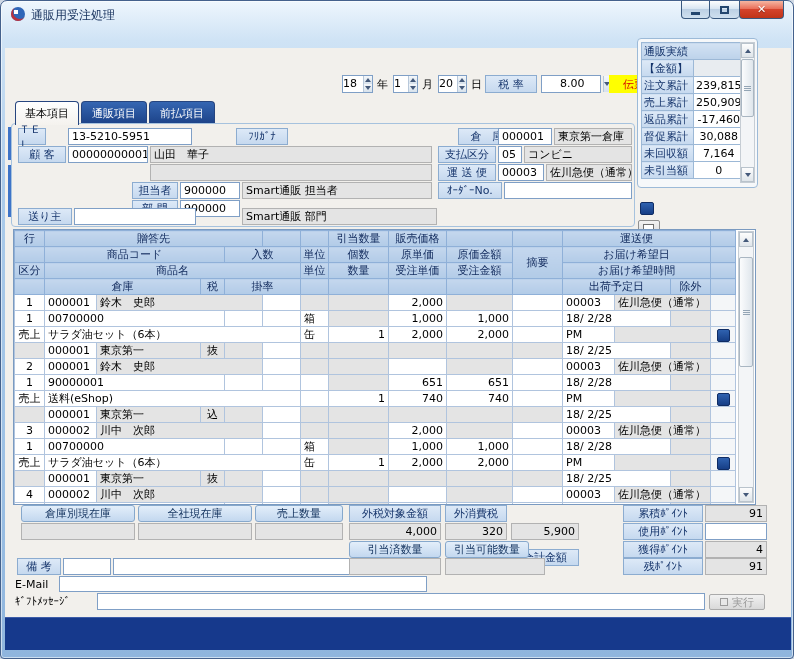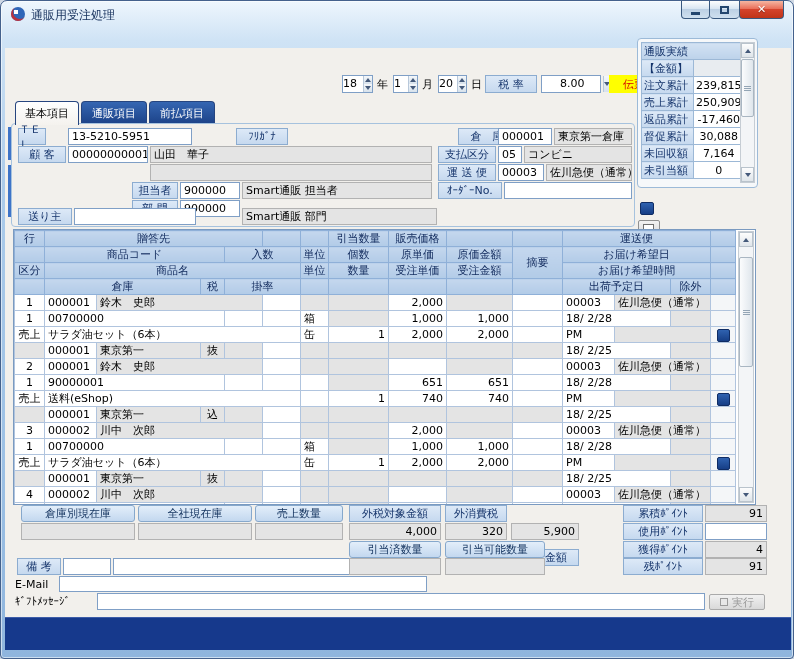--- a/index.html
+++ b/index.html
@@ -582,21 +582,21 @@
   <div class="ro abs" style="left:20px;top:522px;width:114px;"></div>
   <div class="ro abs" style="left:137px;top:522px;width:114px;"></div>
   <div class="ro abs" style="left:254px;top:522px;width:88px;"></div>
   <div class="ro num abs" style="left:348px;top:522px;width:92px;">4,000</div>
   <div class="ro num abs" style="left:444px;top:522px;width:62px;">320</div>
   <div class="ro num abs" style="left:510px;top:522px;width:68px;">5,900</div>
   <div class="chip abs" style="left:622px;top:522px;width:80px;">使用ﾎﾟｲﾝﾄ</div>
   <div class="inp num abs" style="left:704px;top:522px;width:62px;"></div>
 
   <div class="btn-blue abs" style="left:348px;top:540px;width:92px;">引当済数量</div>
-  <div class="btn-blue abs" style="left:444px;top:540px;width:100px;">引当可能数量</div>
+  <div class="btn-blue abs" style="left:444px;top:540px;width:84px;">引当可能数量</div>
   <div class="chip abs" style="left:622px;top:540px;width:80px;">獲得ﾎﾟｲﾝﾄ</div>
   <div class="ro num abs" style="left:704px;top:540px;width:62px;">4</div>
 
   <div class="chip abs" style="left:16px;top:557px;width:44px;">備 考</div>
   <div class="inp abs" style="left:62px;top:557px;width:48px;"></div>
   <div class="inp abs" style="left:112px;top:557px;width:308px;"></div>
   <div class="ro abs" style="left:348px;top:557px;width:92px;"></div>
   <div class="ro abs" style="left:444px;top:557px;width:100px;"></div>
   <div class="chip abs" style="left:622px;top:557px;width:80px;">残ﾎﾟｲﾝﾄ</div>
   <div class="ro num abs" style="left:704px;top:557px;width:62px;">91</div>

